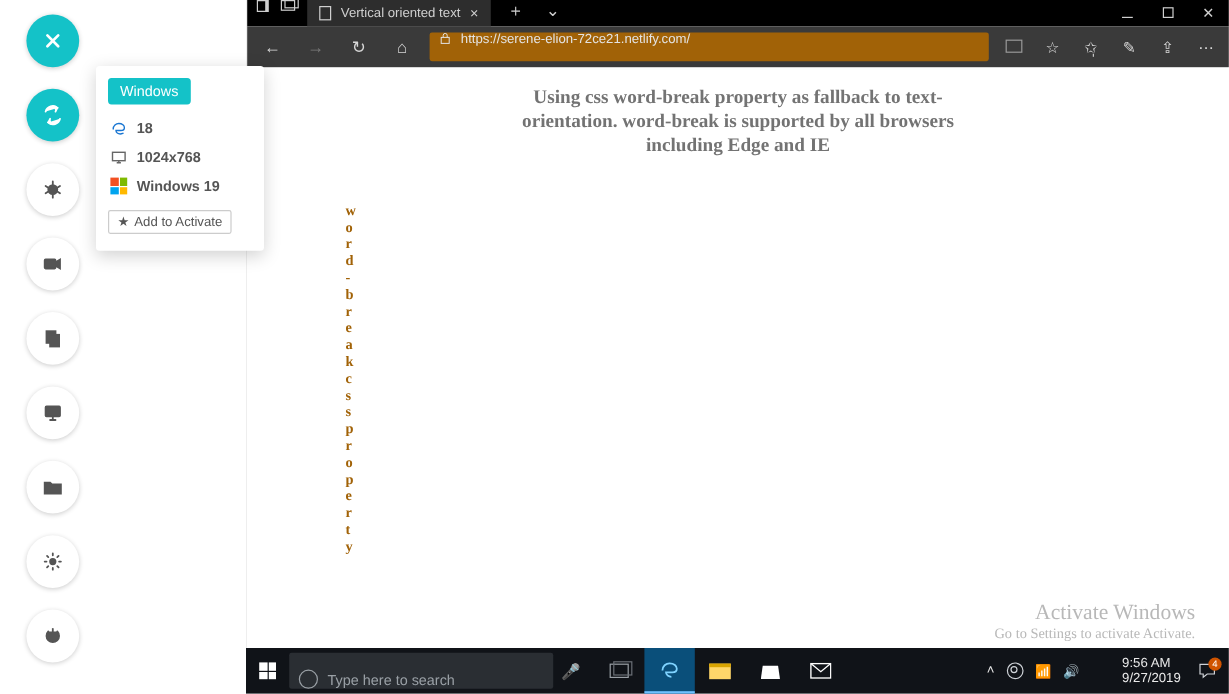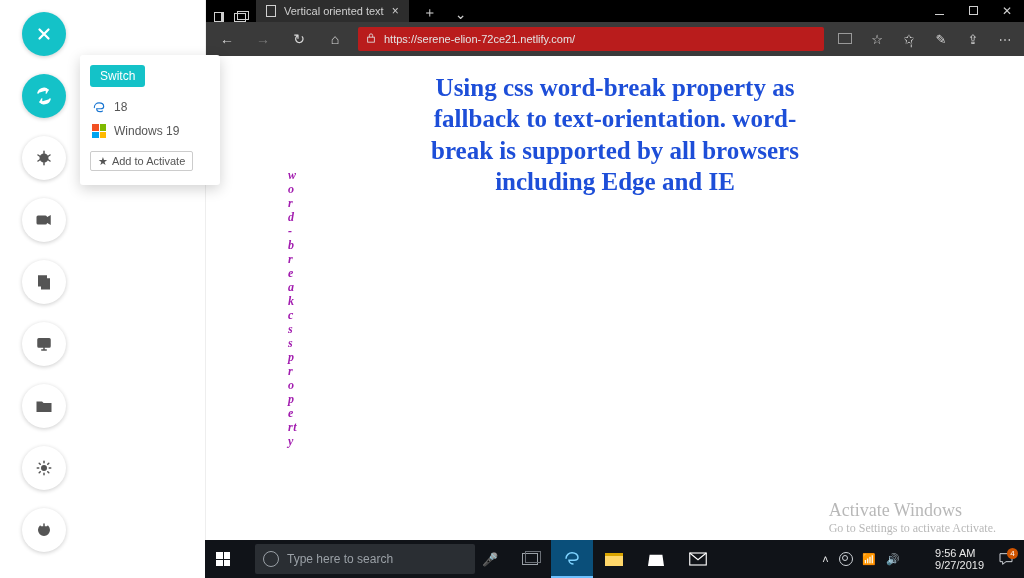--- a/index.html
+++ b/index.html
@@ -11,66 +11,66 @@
                display:flex; align-items:center; justify-content:center; margin-bottom: 18px; color:#555; cursor:pointer; }
   .tool-btn.close { background:#14c2c8; color:#fff; }
   .tool-btn.active{ background:#14c2c8; color:#fff; }
   .tool-btn svg { width:18px; height:18px; stroke:currentColor; fill:currentColor; }
 
   
   .panel { position:absolute; left:80px; top:55px; width:140px; background:#fff; border-radius:3px;
            box-shadow:0 4px 14px rgba(0,0,0,.18); padding:10px 0 14px; z-index:40; font-size:12px; color:#555;}
   .panel .switch-btn { display:inline-block; margin:0 0 8px 10px; padding:4px 10px; border-radius:3px;
                        background:#14c2c8; color:#fff; font-size:12px; cursor:pointer;}
-  .panel .row { display:flex; align-items:center; gap:8px; padding:5px 12px; cursor:default;}
+  .panel .row { display:flex; align-items:center; gap:8px; padding:5px 12px; cursor:default;font-weight:bold;}
   .panel .row svg, .panel .row .glyph { width:14px; height:14px; flex:0 0 14px; color:#666; }
   .panel .fav-btn { margin:8px 10px 0; padding:3px 7px; border:1px solid #ccc; border-radius:2px;
                     display:inline-flex; align-items:center; gap:4px; font-size:11px; color:#555; cursor:pointer;}
   .panel .fav-btn .star { font-size:11px; line-height:1; }
 
   
   .browser { position:absolute; left:205px; top:0; right:0; height:540px; background:#fff; border-left:1px solid #eee;}
 
   .titlebar { height:22px; background:#000; display:flex; align-items:center; color:#cfcfcf; font-size:11px;}
-  .titlebar .left  { display:flex; align-items:flex-end; gap:10px; padding-left:8px;}
+  .titlebar .left  { display:flex; align-items:flex-start; gap:10px; padding-left:8px;}
   .titlebar .tab   { display:flex; align-items:center; gap:8px; padding:0 10px; height:22px; background:#2d2d2d;}
   .titlebar .tab .page-ico { width:10px; height:12px; border:1px solid #cfcfcf; display:inline-block;}
   .titlebar .tab .x { color:#cfcfcf; font-size:12px;}
   .titlebar .plus, .titlebar .chev { font-size:14px; padding:0 4px; cursor:pointer;}
   .titlebar .spacer{flex:1;}
   .titlebar .winbtn{ width:34px; text-align:center; font-size:12px;}
   .titlebar .square{ width:9px; height:9px; border:1px solid #cfcfcf; display:inline-block;}
   .titlebar .dash  {display:inline-block; width:9px; border-top:1px solid #cfcfcf;}
 
   .addrbar  { height:34px; background:#3a3a3a; display:flex; align-items:center; color:#d7d7d7; font-size:12px; gap:10px; padding:0 8px;}
   .addrbar .nav-ico { width:26px; text-align:center; cursor:pointer; font-size:14px;}
   .addrbar .nav-ico.dim{opacity:.4;}
-  .addrbar .url-field{ flex:1; display:flex; align-items:center; gap:8px; background:#b91c1c; border-radius:2px; height:24px; padding:0 8px; font-size:11px; color:#e3e3e3;}
+  .addrbar .url-field{ flex:1; display:flex; gap:8px; background:#a16207; border-radius:2px; height:24px; padding:0 8px; font-size:11px; color:#e3e3e3;}
   .addrbar .url-field .lock svg{width:10px;height:10px;stroke:#e3e3e3;fill:none;}
   .addrbar .right-ico{ width:22px; text-align:center; cursor:pointer; font-size:13px;}
   .addrbar .read-ico{ width:14px; height:11px; border:1px solid #999; display:inline-block;}
 
   
   .page { position:relative; height:calc(100% - 56px); background:#fff; font-family:"Times New Roman", serif;}
-  .page h2.title { font-size:25px; font-weight:bold; color:#1d4ed8; text-align:center; line-height:1.25;
+  .page h2.title { font-size:16px; font-weight:bold; color:#737373; text-align:center; line-height:1.25;
                    width:420px; margin:16px auto 0;}
-  .vertical-word { position:absolute; left:82px; top:96px; width:10px; color:#a21caf; font-weight:bold;
-                   word-break:break-all; line-height:14px; font-size:12px; letter-spacing:.5px;font-style:italic;}
-
-  
-  .watermark { position:absolute; right:28px; bottom:20px; text-align:left; color:#b8b8b8; }
+  .vertical-word { position:absolute; left:82px; top:96px; width:10px; color:#a16207; font-weight:bold;
+                   word-break:break-all; line-height:14px; font-size:12px; letter-spacing:.5px;}
+
+  
+  .watermark { position:absolute; right:28px; bottom:20px; text-align:right; color:#b8b8b8; }
   .watermark .line1{ font-size:18px; }
   .watermark .line2{ font-size:12px; }
 
   
   .taskbar { position:absolute; left:205px; right:0; bottom:0; height:38px; background:#101318; display:flex; align-items:center; color:#eaeaea; font-size:12px;}
   .taskbar .start { width:36px; height:38px; display:flex; align-items:center; justify-content:center;}
   .taskbar .start .grid { width:14px; height:14px; display:grid; grid-template-columns:1fr 1fr; grid-template-rows:1fr 1fr; gap:1px;}
   .taskbar .start .grid span{ background:#fff;}
-  .taskbar .search { display:flex; align-items:center; height:30px; width:220px; background:#2a2e33; border-radius:2px; margin-left:14px; padding:0 8px; gap:8px; color:#9aa0a6;}
+  .taskbar .search { display:flex; align-items:flex-end; height:30px; width:220px; background:#2a2e33; border-radius:2px; margin-left:0; padding:0 8px; gap:8px; color:#9aa0a6;}
   .taskbar .search .circle{ width:16px; height:16px; border:1.4px solid #9aa0a6; border-radius:50%;}
   .taskbar .mic { width:30px; text-align:center; color:#9aa0a6; font-size:13px;}
   .taskbar .pinned { display:flex; align-items:stretch; height:38px; margin-left:4px;}
   .taskbar .pin { width:42px; display:flex; align-items:center; justify-content:center;}
   .taskbar .pin.active{ background:#0a4f7a; border-bottom:2px solid #6ec1ff;}
   .taskbar .tray { margin-left:auto; display:flex; align-items:center; gap:10px; padding-right:6px; font-size:11px;}
   .taskbar .tray .clock{ line-height:12px;margin-left:25px;}
   .taskbar .tray .notif{ width:24px; height:24px; display:flex; align-items:center; justify-content:center; position:relative;}
   .taskbar .tray .notif .badge{ position:absolute; top:1px; right:0; background:#d05400; color:#fff; border-radius:50%; font-size:8px; width:11px; height:11px; text-align:center; line-height:11px;}
 </style>
@@ -126,26 +126,33 @@
   </div>
   <div class="tool-btn">
     <svg viewBox="0 0 24 24" fill="none">
         <path d="M12 4v7" stroke-width="2" stroke-linecap="round"></path>
         <path d="M7 7a7 7 0 1010 0" stroke-width="2" stroke-linecap="round"></path>
       </svg>
   </div>
 </div>
 
 <div class="panel">
-  <span class="switch-btn">Switch</span>
+  <span class="switch-btn">Windows</span>
   <div class="row">
     <svg viewBox="0 0 24 24" fill="none">
         <path d="M4 13c0-5 4-8 8-8 5 0 8 3 8 6 0 2-1 4-5 4H8c0 3 3 5 6 5 2 0 3-.6 4-1" stroke="#1976d2" stroke-width="2" stroke-linecap="round"></path>
       </svg>
     <span>18</span>
+  </div>
+  <div class="row">
+    <svg viewBox="0 0 24 24" fill="none">
+        <rect x="3" y="5" width="18" height="12" stroke="#666" stroke-width="2"></rect>
+        <path d="M9 20h6M12 17v3" stroke="#666" stroke-width="2"></path>
+      </svg>
+    <span>1024x768</span>
   </div>
   <div class="row">
     <span class="glyph" style="display:grid;grid-template-columns:1fr 1fr;grid-template-rows:1fr 1fr;gap:1px;">
       <span style="background:#f25022"></span>
         <span style="background:#7fba00"></span>
         <span style="background:#00a4ef"></span>
         <span style="background:#ffb900"></span>
     </span>
     <span>Windows 19</span>
   </div>

